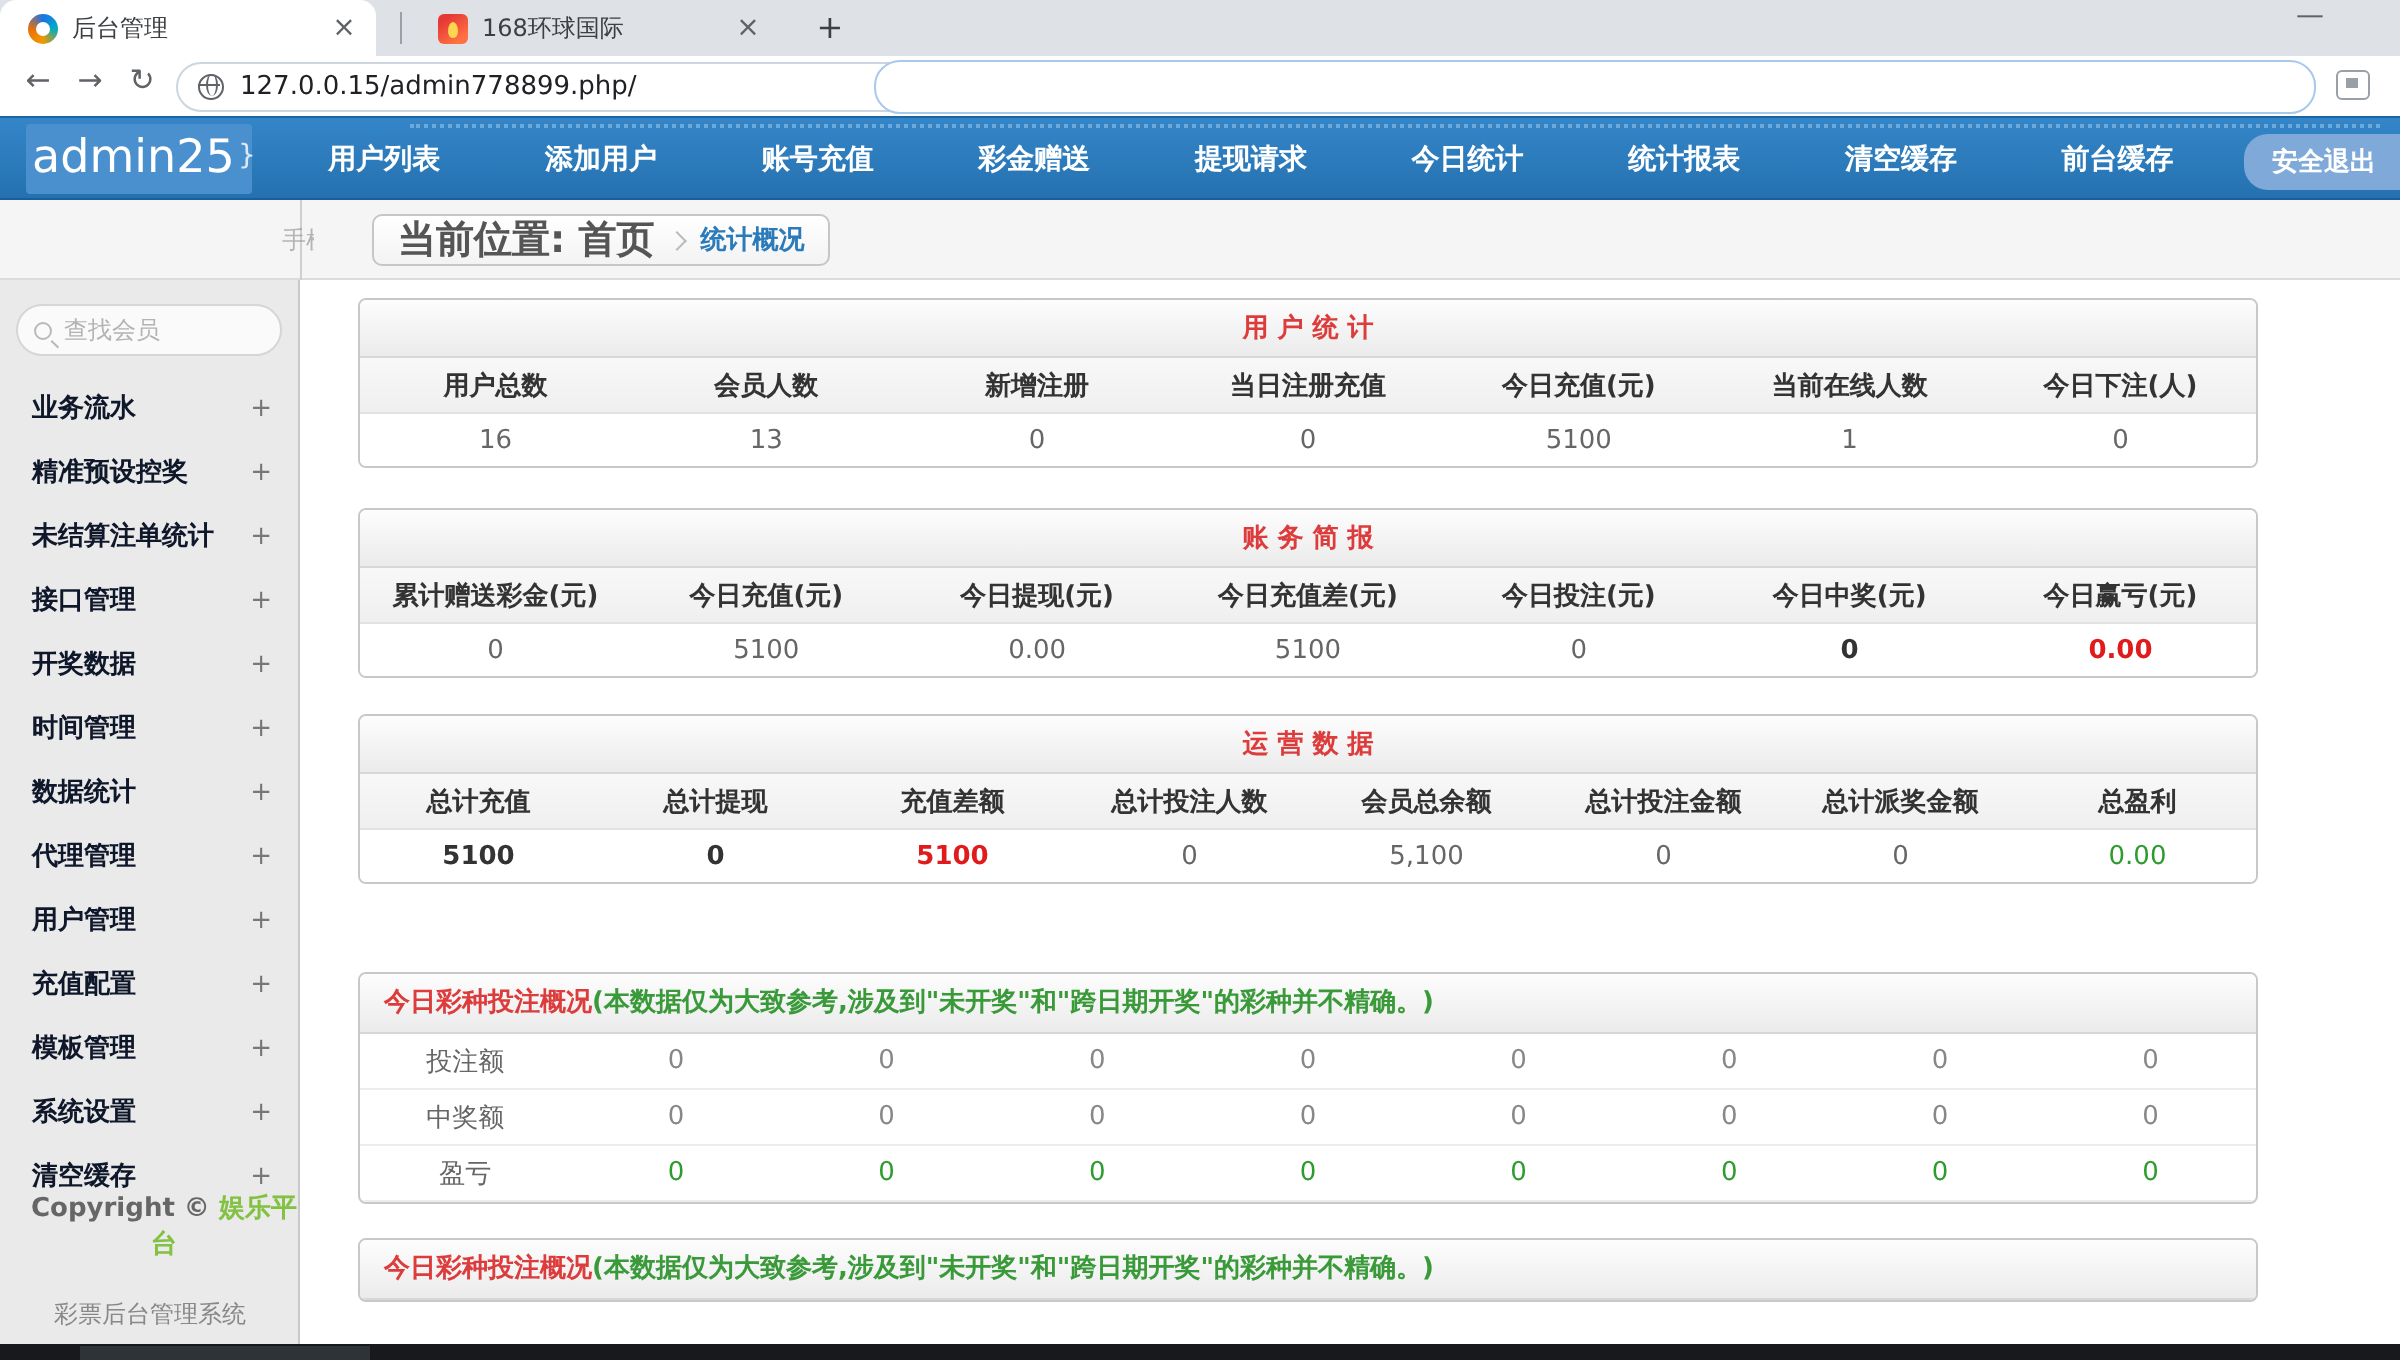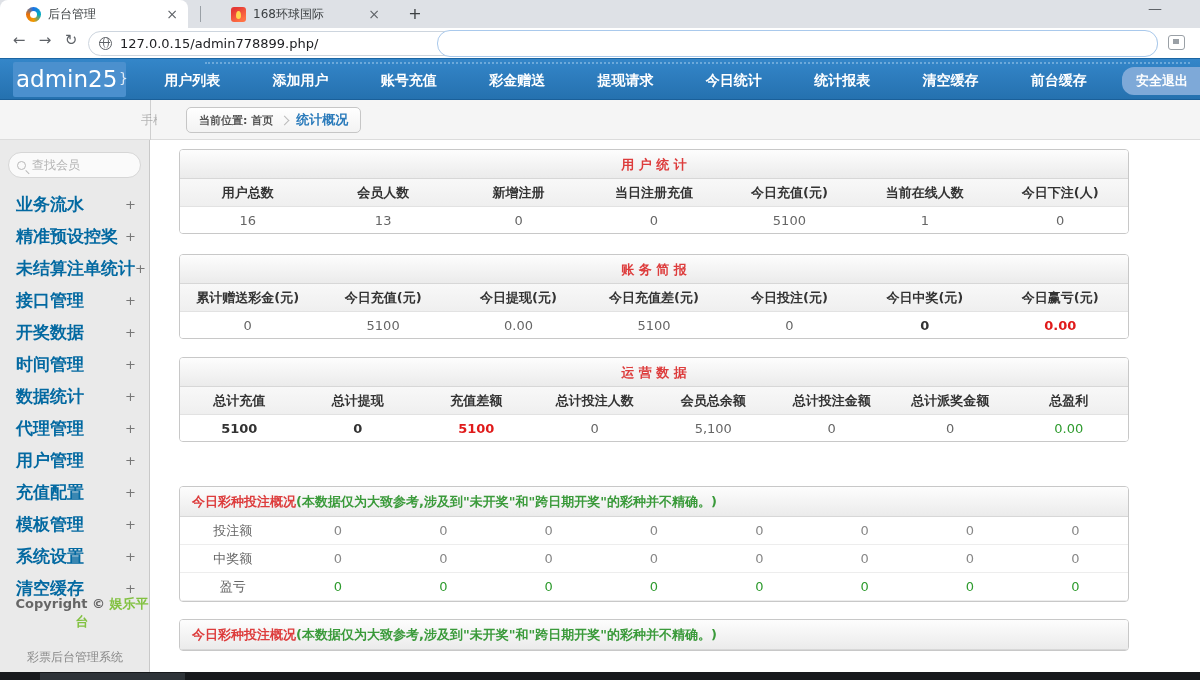--- a/index.html
+++ b/index.html
@@ -1,21 +1,21 @@
 <!DOCTYPE html>
 <html><head>
 <meta charset="utf-8">
 <style>
   * { margin:0; padding:0; box-sizing:border-box; }
   html,body { width:1200px; height:680px; }
   body { position:relative; overflow:hidden; font-family:"DejaVu Sans","Liberation Sans",sans-serif; background:#fff; }
 
   
   .tabstrip { position:absolute; left:0; top:0; width:1200px; height:28px; background:#dee1e6; }
-  .tab { position:absolute; top:0; height:28px; display:flex; align-items:center; gap:7px; padding:0 8px 0 26px; font-size:12px; color:#3c4043; }
+  .tab { position:absolute; top:0; height:28px; display:flex; align-items:center; gap:7px; padding:0 8px 0 14px; font-size:12px; color:#3c4043; }
   .tab.active { left:0; width:188px; background:#fff; border-radius:8px 8px 0 0; }
   .tab.inactive { left:205px; width:185px; }
   .tab .title { flex:1; white-space:nowrap; overflow:hidden; }
   .tab .close { color:#5f6368; font-size:14px; width:16px; text-align:center; cursor:pointer; }
   .fav1 { width:15px; height:15px; border-radius:50%; background:conic-gradient(#1a73e8,#00acc1,#f29900,#e8710a,#1a73e8); position:relative; }
   .fav1::after { content:""; position:absolute; left:4px; top:4px; width:7px; height:7px; border-radius:50%; background:#fff; }
   .fav2 { width:15px; height:15px; border-radius:3px; background:linear-gradient(145deg,#e53935 20%,#ff7043 80%); position:relative; }
   .fav2::after { content:""; position:absolute; left:5px; top:4px; width:5px; height:8px; border-radius:50% 50% 50% 50%/60% 60% 40% 40%; background:#ffd54f; }
   .newtab { position:absolute; left:404px; top:3px; width:22px; height:22px; text-align:center; line-height:21px; font-size:16px; color:#3c4043; cursor:pointer; }
   .win-min { position:absolute; right:38px; top:0px; font-size:14px; color:#5f6368; }
@@ -41,34 +41,34 @@
   .navitem { flex:1; text-align:center; line-height:42px; color:#fff; font-size:14px; font-weight:700; cursor:pointer; white-space:nowrap; }
   .logout { position:absolute; right:-4px; top:8px; background:#7ea9d8; border-radius:12px 0 0 12px; color:#fff; font-size:13px; font-weight:700; padding:5px 16px 5px 14px; cursor:pointer; }
 
   
   .crumbbar { position:absolute; left:0; top:100px; width:1200px; height:40px; background:#f5f5f5; border-bottom:1px solid #dcdcdc; }
   .crumbbar .vline { position:absolute; left:150px; top:0; width:1px; height:40px; background:#cfcfcf; }
   .frag { position:absolute; top:12px; font-size:12px; color:#8a8a8a; opacity:.6; white-space:nowrap; overflow:hidden; }
   .frag1 { left:141px; width:16px; }
   .frag2 { left:156px; width:22px;margin-top:36px; }
   .crumb-pill { position:absolute; left:186px; top:7px; height:26px; border:1px solid #c6c6c6; border-radius:5px; background:linear-gradient(#fff,#f3f3f3); display:flex; align-items:center; padding:0 12px; gap:8px; }
-  .crumb-label { font-size:11px; font-weight:700; color:#555; }
+  .crumb-label { font-size:19px; font-weight:700; color:#555; }
   .crumb-sep { width:7px; height:7px; border-top:1px solid #bbb; border-right:1px solid #bbb; transform:rotate(45deg); margin-top:1px; }
   .crumb-cur { font-size:13px; font-weight:700; color:#2b7bbb; cursor:pointer; }
 
   
   .sidebar { position:absolute; left:0; top:140px; width:150px; height:532px; background:#eaeaea; border-right:1px solid #c9c9c9; }
   .search-pill { position:absolute; left:8px; top:12px; width:133px; height:26px; border:1px solid #d6d6d6; border-radius:14px; background:#fafafa; display:flex; align-items:center; padding-left:8px; gap:6px; }
   .mag { width:9px; height:9px; border:1.6px solid #b9b9b9; border-radius:50%; position:relative; flex:none; }
   .mag::after { content:""; position:absolute; left:8px; top:8px; width:5px; height:0; border-top:1.6px solid #b9b9b9; transform:rotate(45deg); transform-origin:0 0; }
   .search-pill input { border:none; outline:none; background:transparent; font-size:12px; color:#555; width:95px; font-family:inherit; }
   .search-pill input::placeholder { color:#b3b3b3; }
   .side-menu { position:absolute; left:0; top:48px; width:150px; }
   .side-item { height:32px; display:flex; align-items:center; padding:0 14px 0 16px; cursor:pointer; }
-  .side-item .lbl { flex:1; font-size:17px; font-weight:700; color:#0369a1; white-space:nowrap; }
+  .side-item .lbl { flex:1; font-size:13px; font-weight:700; color:#0f172a; white-space:nowrap; }
   .side-item .plus { color:#777; font-size:13px; }
   .side-foot { position:absolute; left:0; bottom:6px; width:150px; text-align:center; }
   .cp1 { font-size:13px; font-weight:700; color:#666;padding-left:14px; }
   .cp1 .brand { color:#82c141; }
   .cp2 { font-size:12px; color:#888; margin-top:18px; }
 
   
   .main { position:absolute; left:151px; top:141px; width:1049px; height:531px; background:#fff; overflow:hidden; }
   .panel { width:950px; margin-left:28px; border:1px solid #c8c8c8; border-radius:4px; overflow:hidden; background:#fff; }
   .p-head { height:29px; line-height:29px; background:linear-gradient(#fdfdfd,#ebebeb); border-bottom:1px solid #d7d7d7; text-align:center; color:#dd3c3c; font-size:13px; font-weight:700; }

